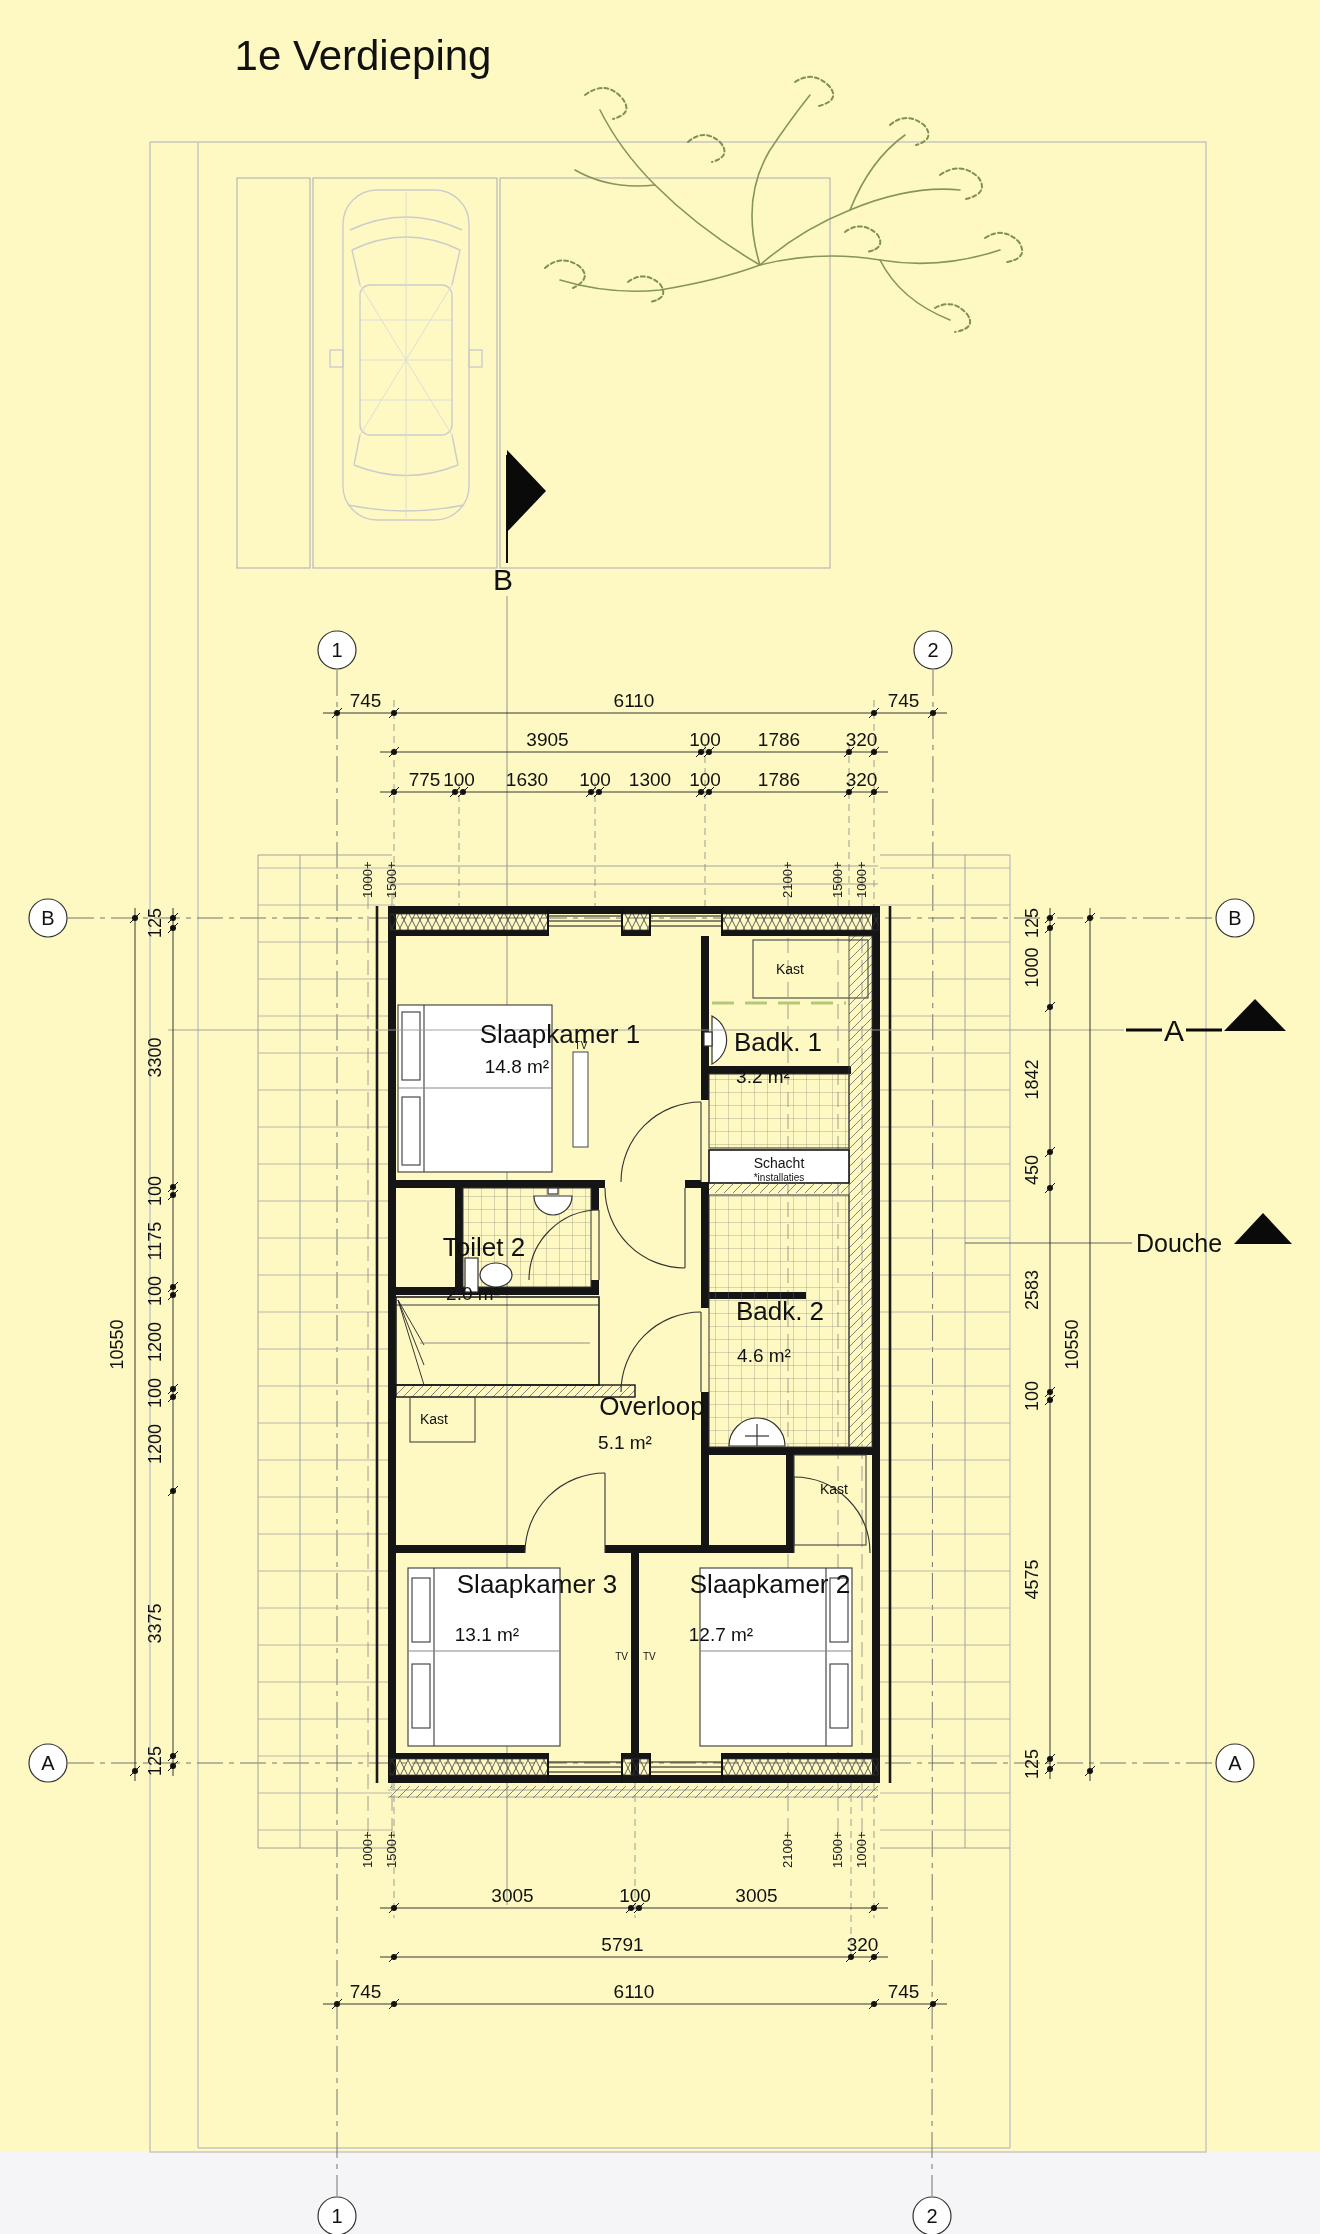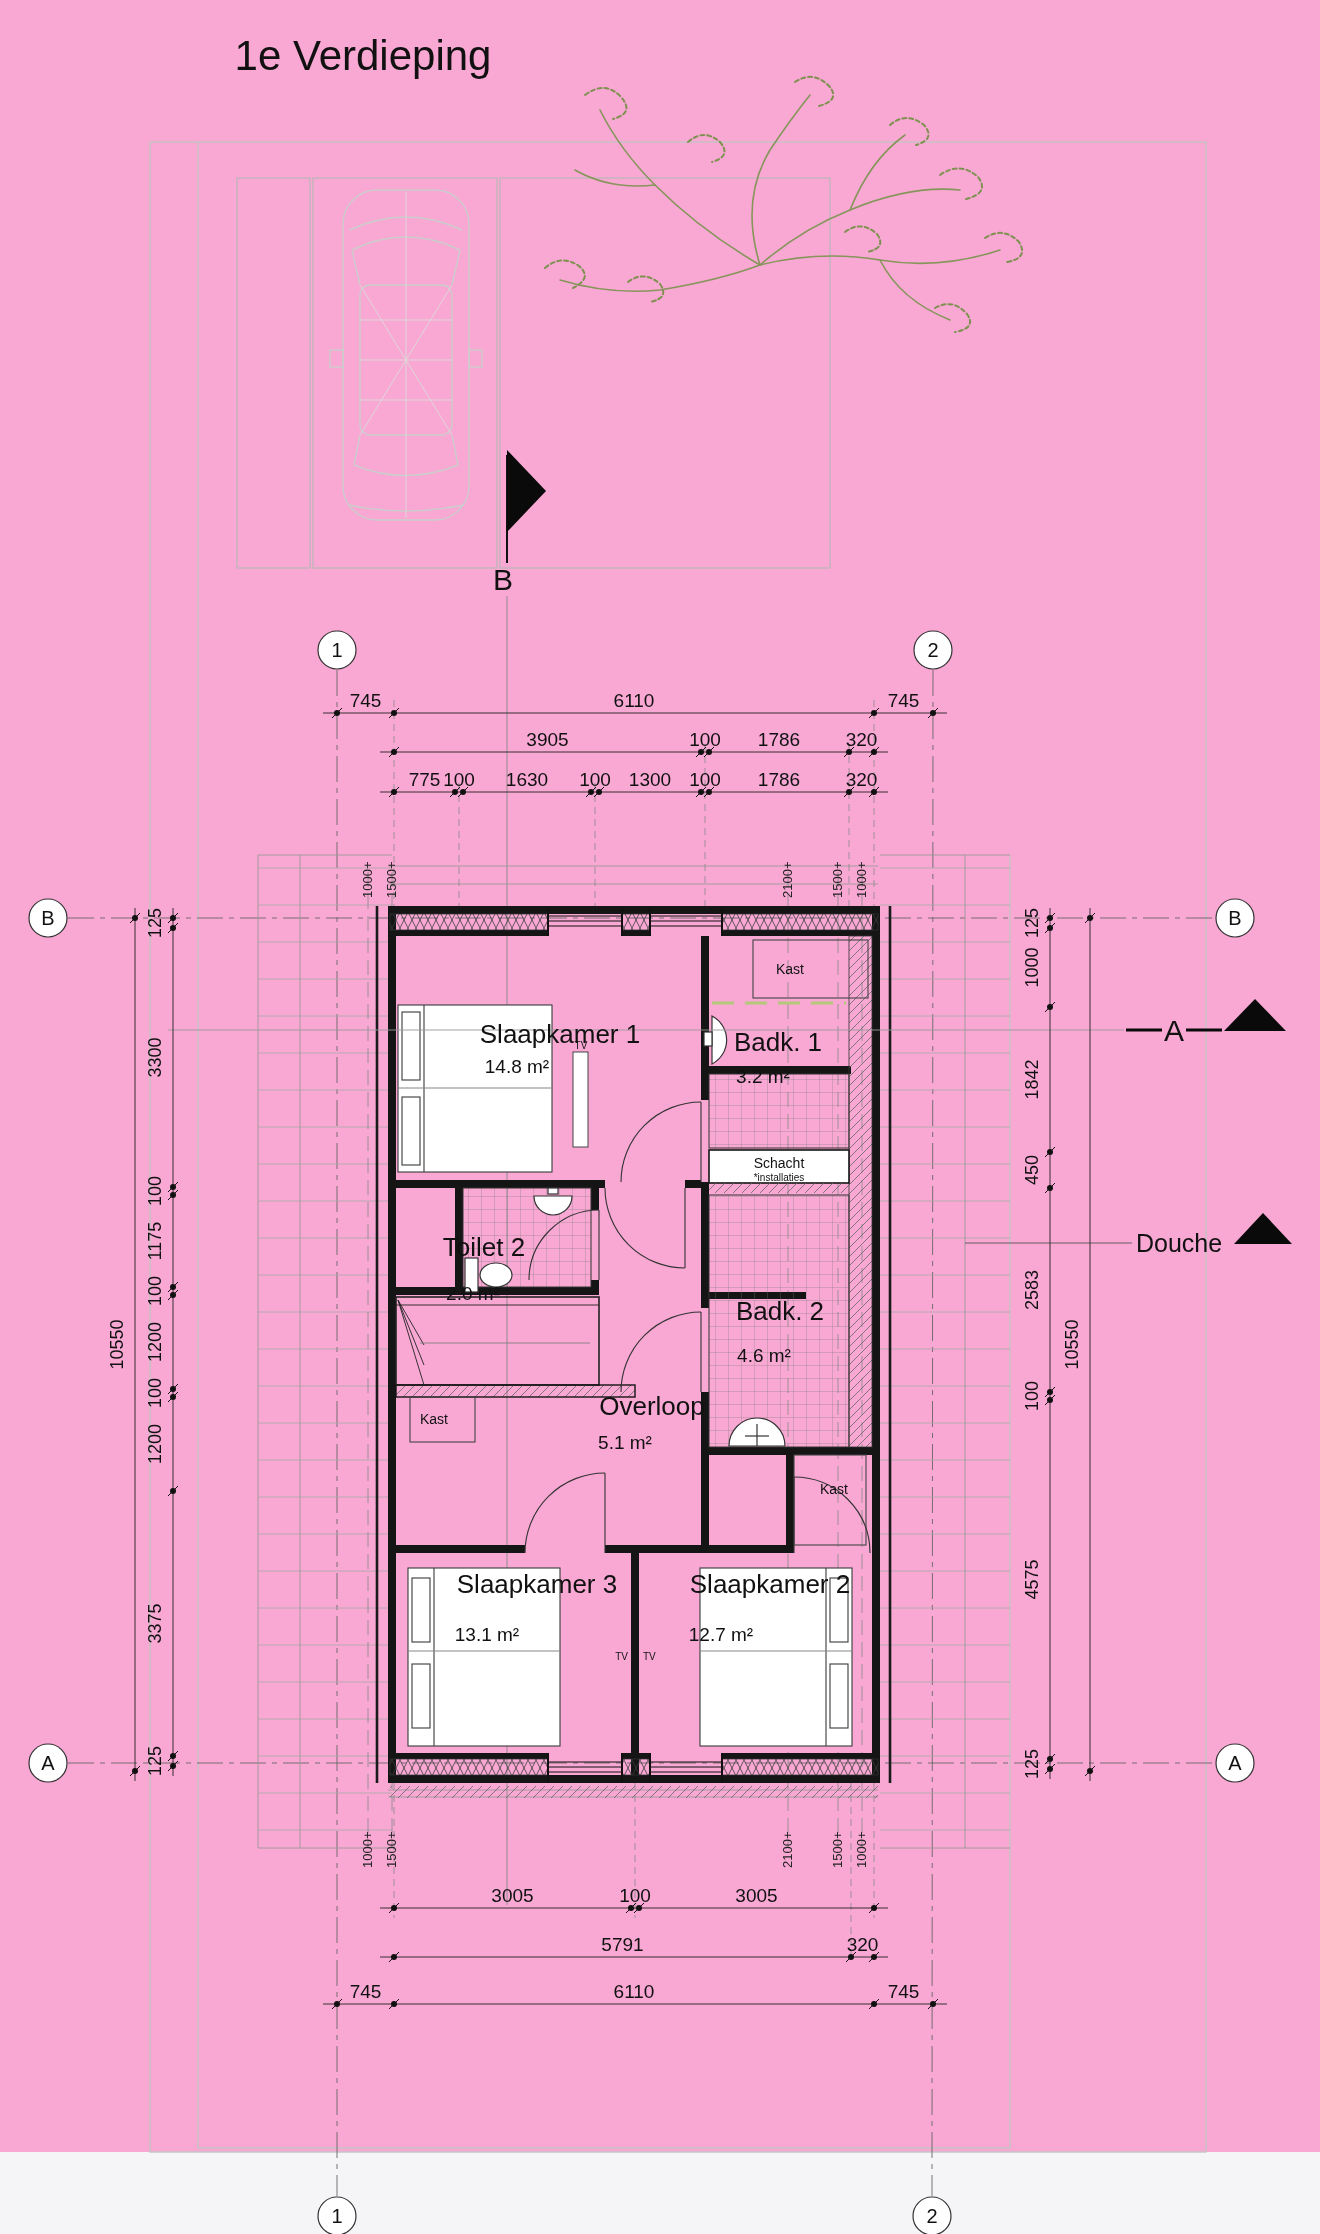--- a/index.html
+++ b/index.html
@@ -1,16 +1,16 @@
 <!DOCTYPE html>
 <html><head>
 <meta charset="utf-8">
 <style>
   html,body{margin:0;padding:0;background:#ffffff;}
-  .page{position:relative;width:1320px;height:2234px;background:#f9a8d4;overflow:hidden;}
+  .page{position:relative;width:1320px;height:2234px;background:#fef9c3;overflow:hidden;}
   svg{position:absolute;left:0;top:0;}
   svg text{font-family:"Liberation Sans","DejaVu Sans",sans-serif;fill:#111;}
   .t-title{font-size:42px;}
   .t-room{font-size:26px;}
   .t-area{font-size:19px;}
   .t-dim{font-size:19px;}
   .t-dimv{font-size:18px;}
   .t-bub{font-size:20px;}
   .t-small{font-size:14px;}
   .t-tiny{font-size:10px;}

